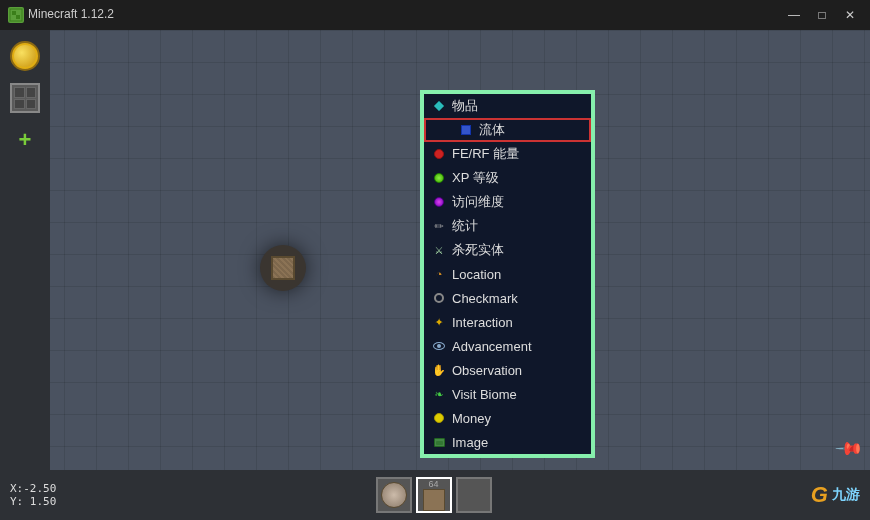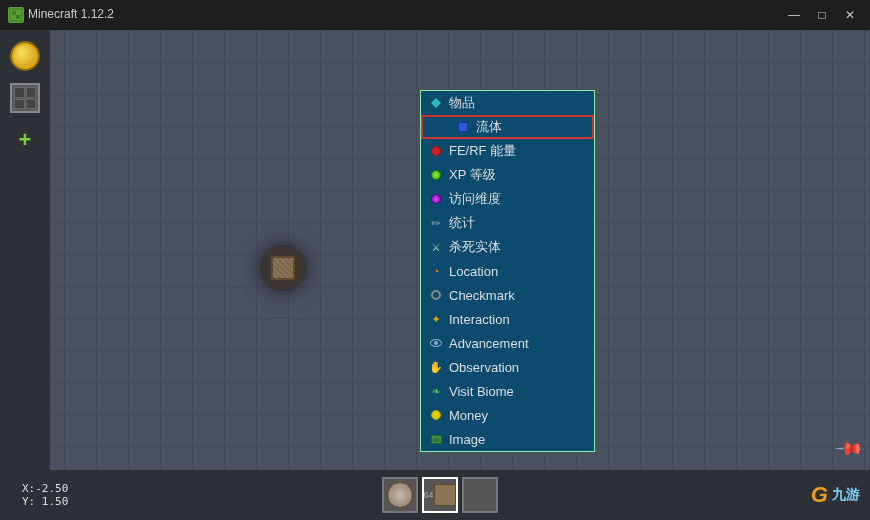--- a/index.html
+++ b/index.html
@@ -153,37 +153,37 @@
       display: flex;
       align-items: center;
       justify-content: space-between;
       padding: 0 10px;
       z-index: 10;
     }
     .coords {
       color: #dddddd;
       font-size: 11px;
       font-family: monospace;
-      margin-left: 12px;
     }
     .hotbar {
       display: flex;
       gap: 4px;
     }
     .hotbar-slot {
       width: 36px;
       height: 36px;
       background: #555;
       border: 2px solid #777;
       display: flex;
       align-items: center;
       justify-content: center;
     }
     .hotbar-slot.active {
       border-color: #fff;
+      flex-direction: column;
     }
     .slot-item {
       width: 24px;
       height: 24px;
       background: #8b7355;
       border: 1px solid #5a4a30;
     }
     .bottom-right-logo {
       display: flex;
       align-items: center;
@@ -199,22 +199,22 @@
       font-size: 18px;
       transform: rotate(45deg);
     }
 
     
     .dropdown-menu {
       position: absolute;
       top: 60px;
       left: 420px;
       width: 175px;
-      background: #0c4a6e;
-      border: 1px solid #86efac;
+      background: #0f172a;
+      border: 4px solid #86efac;
       z-index: 50;
       font-size: 13px;
     }
     .menu-item {
       display: flex;
       align-items: center;
       gap: 6px;
       padding: 4px 8px;
       color: #dddddd;
       cursor: pointer;

